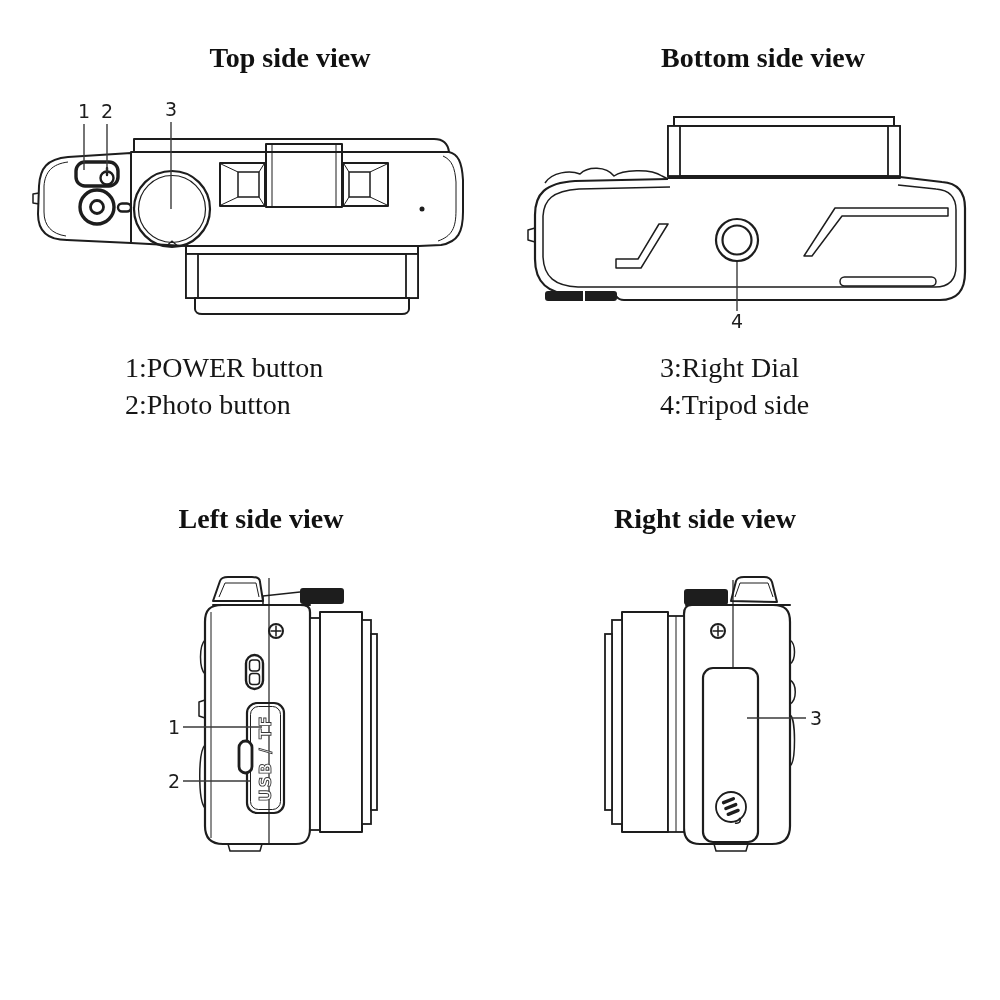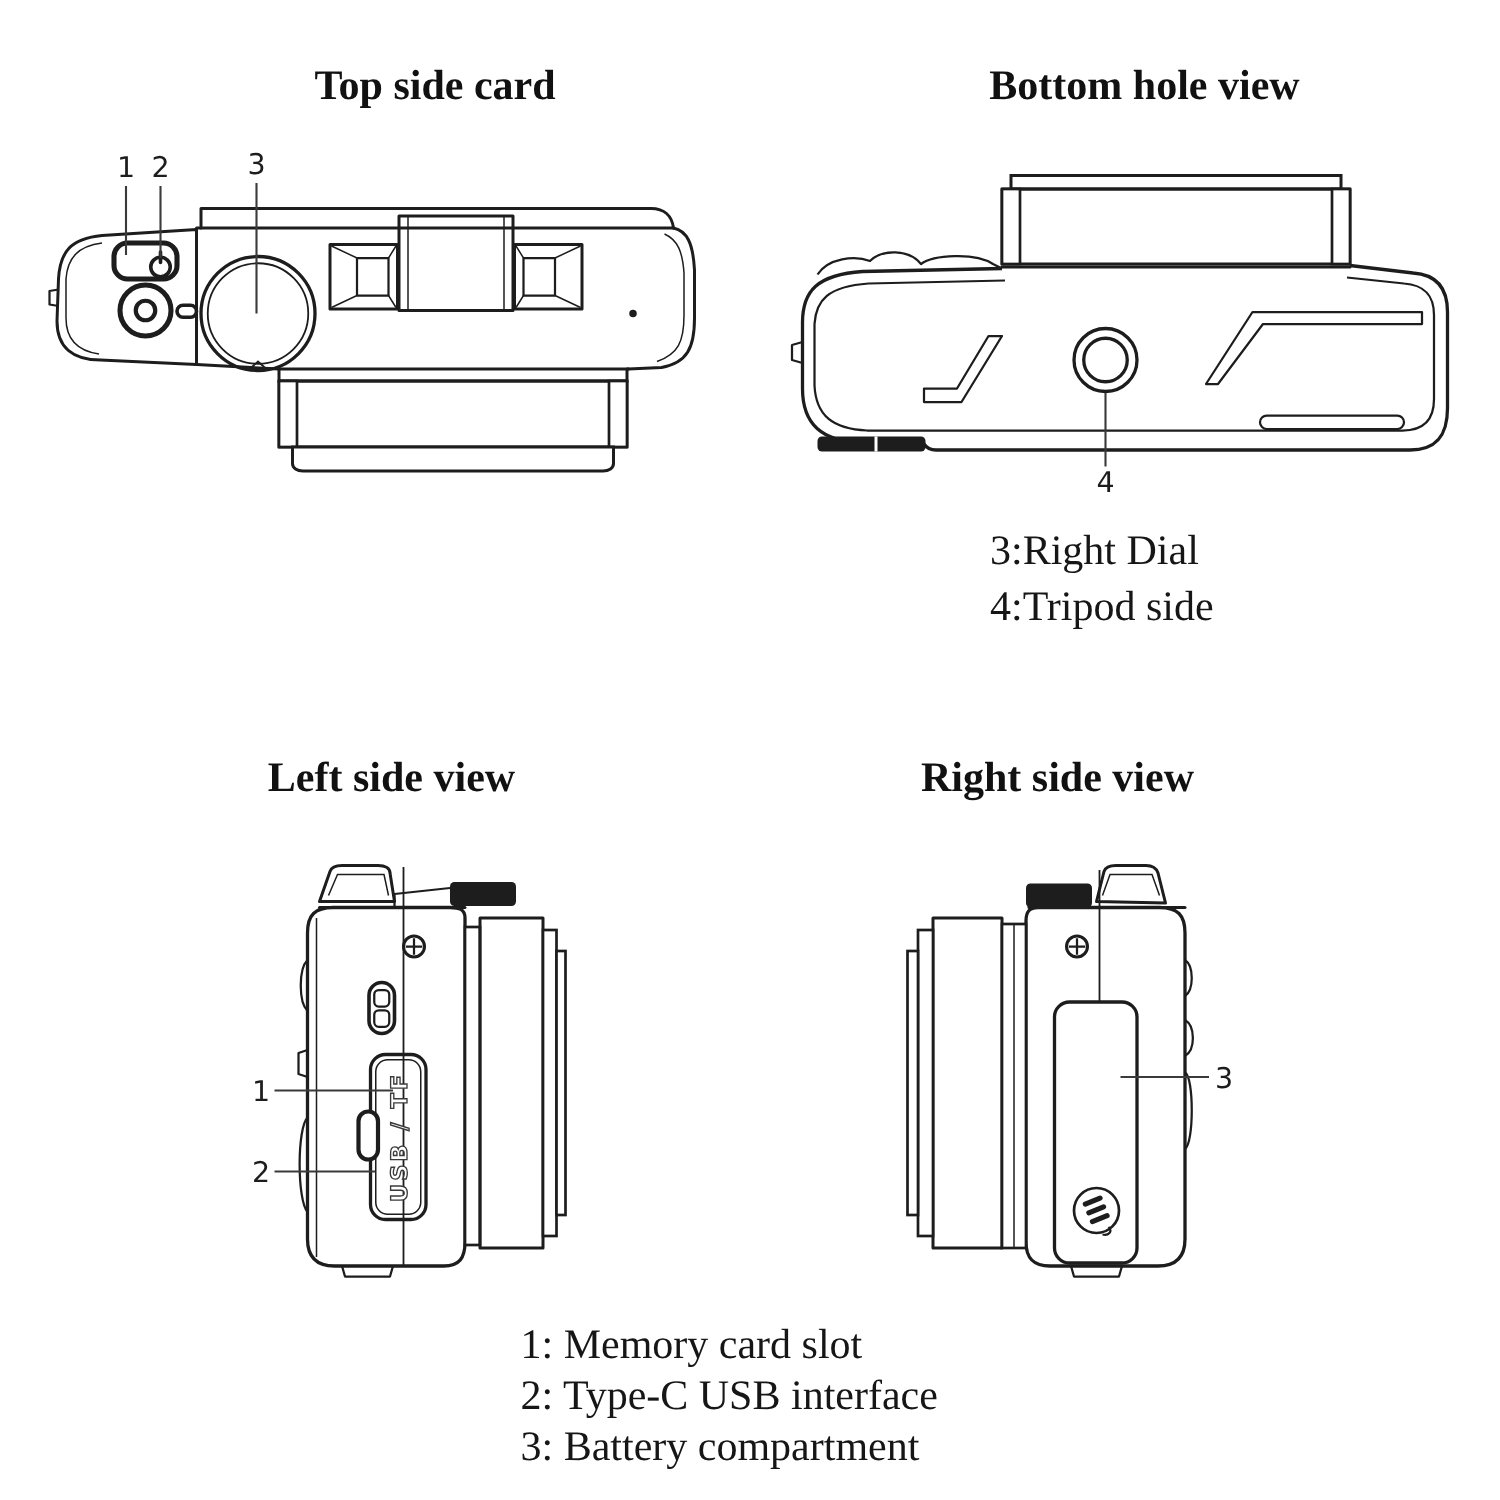--- a/index.html
+++ b/index.html
@@ -24,22 +24,22 @@
   .callout{fill:none;stroke:#3a3a3a;stroke-width:1.4;}
   .num{font:19px "DejaVu Sans", sans-serif;fill:#1d1d1d;}
   .portlabel{font:700 15px "DejaVu Sans", sans-serif;fill:#ffffff;stroke:#3a3a3a;
              stroke-width:0.9;letter-spacing:2px;}
 </style>
 </head>
 <body>
 
 <div class="canvas">
 
-  <div class="vtitle" style="left:290px;top:42px;">Top side card</div>
-  <div class="vtitle" style="left:763px;top:42px;">Bottom hole view</div>
+  <div class="vtitle" style="left:290px;top:42px;">Top side view</div>
+  <div class="vtitle" style="left:763px;top:42px;">Bottom side view</div>
   <div class="vtitle" style="left:705px;top:503px;">Right side view</div>
   <div class="vtitle" style="left:261px;top:503px;">Left side view</div>
 
   <svg class="drawing" style="left:25px;top:95px;" width="450" height="230" viewBox="25 95 450 230">
     <defs>
       <pattern id="kv" width="5" height="8" patternUnits="userSpaceOnUse">
         <rect width="5" height="8" fill="#ffffff"></rect>
           <rect width="3" height="8" fill="#222222"></rect>
       </pattern>
       <pattern id="kh" width="8" height="5" patternUnits="userSpaceOnUse">
@@ -237,25 +237,24 @@
       <rect class="wf" x="668" y="616" width="16" height="216"></rect>
       <path class="ln1" d="M676,616 V832"></path>
     </g>
 
     <g>
       <path class="callout" d="M747,718 H806"></path>
       <text class="num" x="816" y="725" text-anchor="middle">3</text>
     </g>
   </svg>
 
+  <div class="legend" style="left:125px;top:349px;">
+    <div>1:POWER button</div>
+    <div>2:Photo button</div>
+  </div>
 
   <div class="legend" style="left:660px;top:349px;">
     <div>3:Right Dial</div>
     <div>4:Tripod side</div>
   </div>
 
-  <div class="legend small" style="left:347px;top:880px;">
-    <div>1: Memory card slot</div>
-    <div>2: Type-C USB interface</div>
-    <div>3: Battery compartment</div>
-  </div>
 
 </div>
 
 </body></html>

